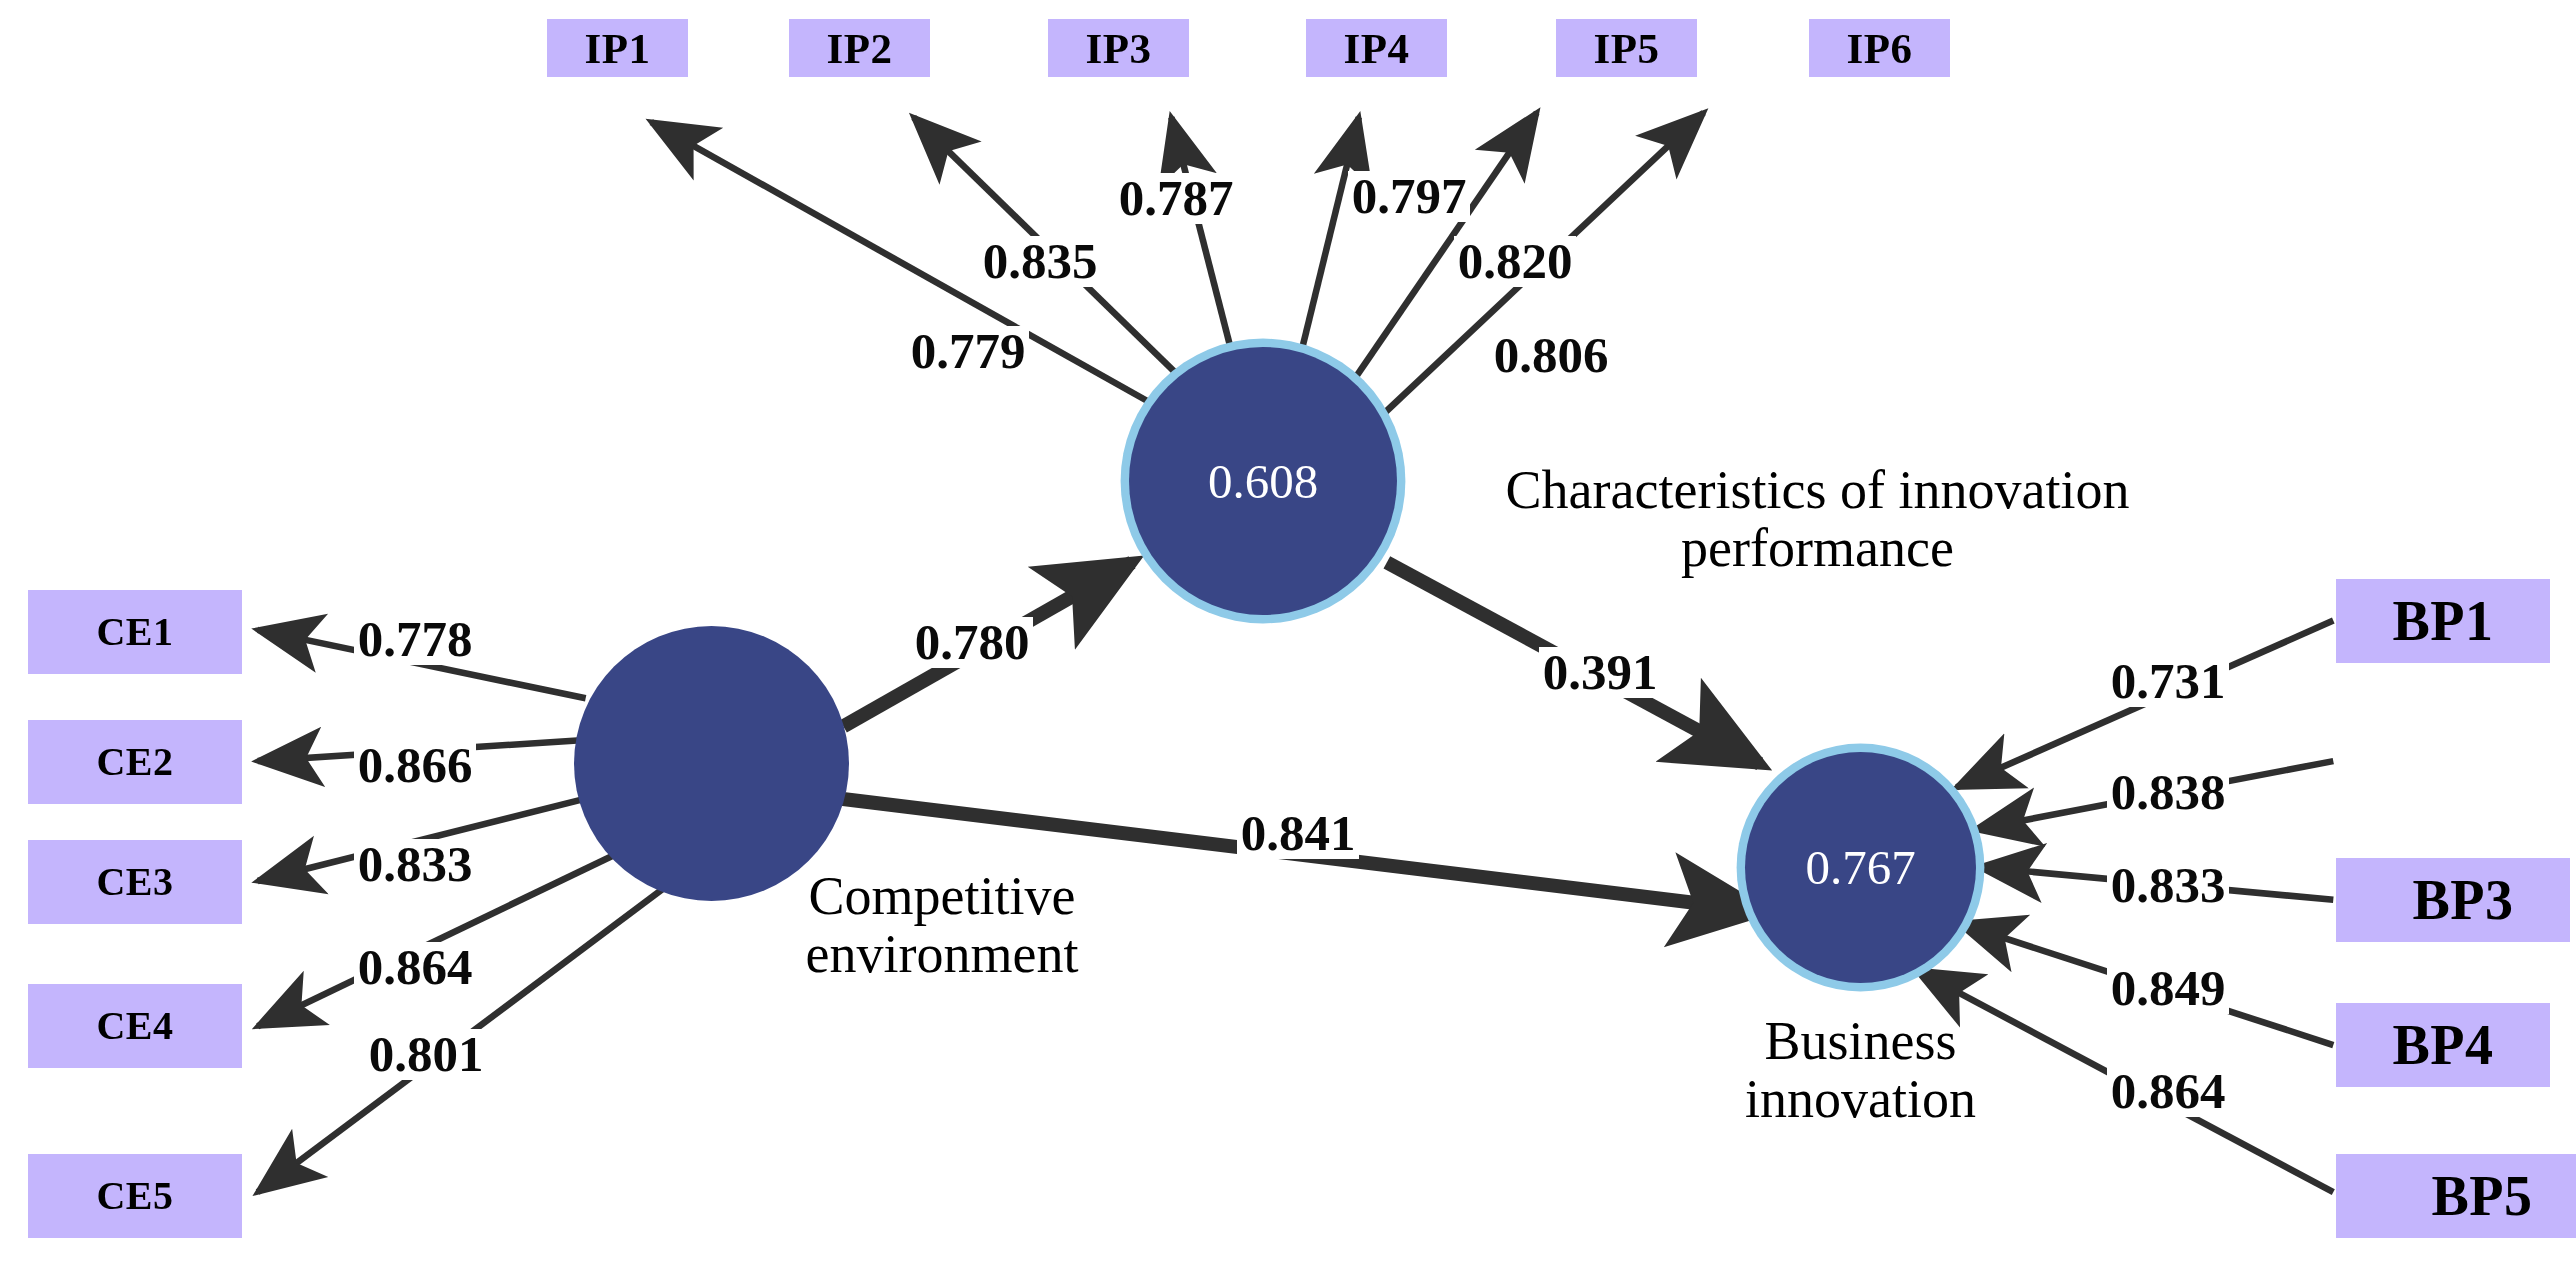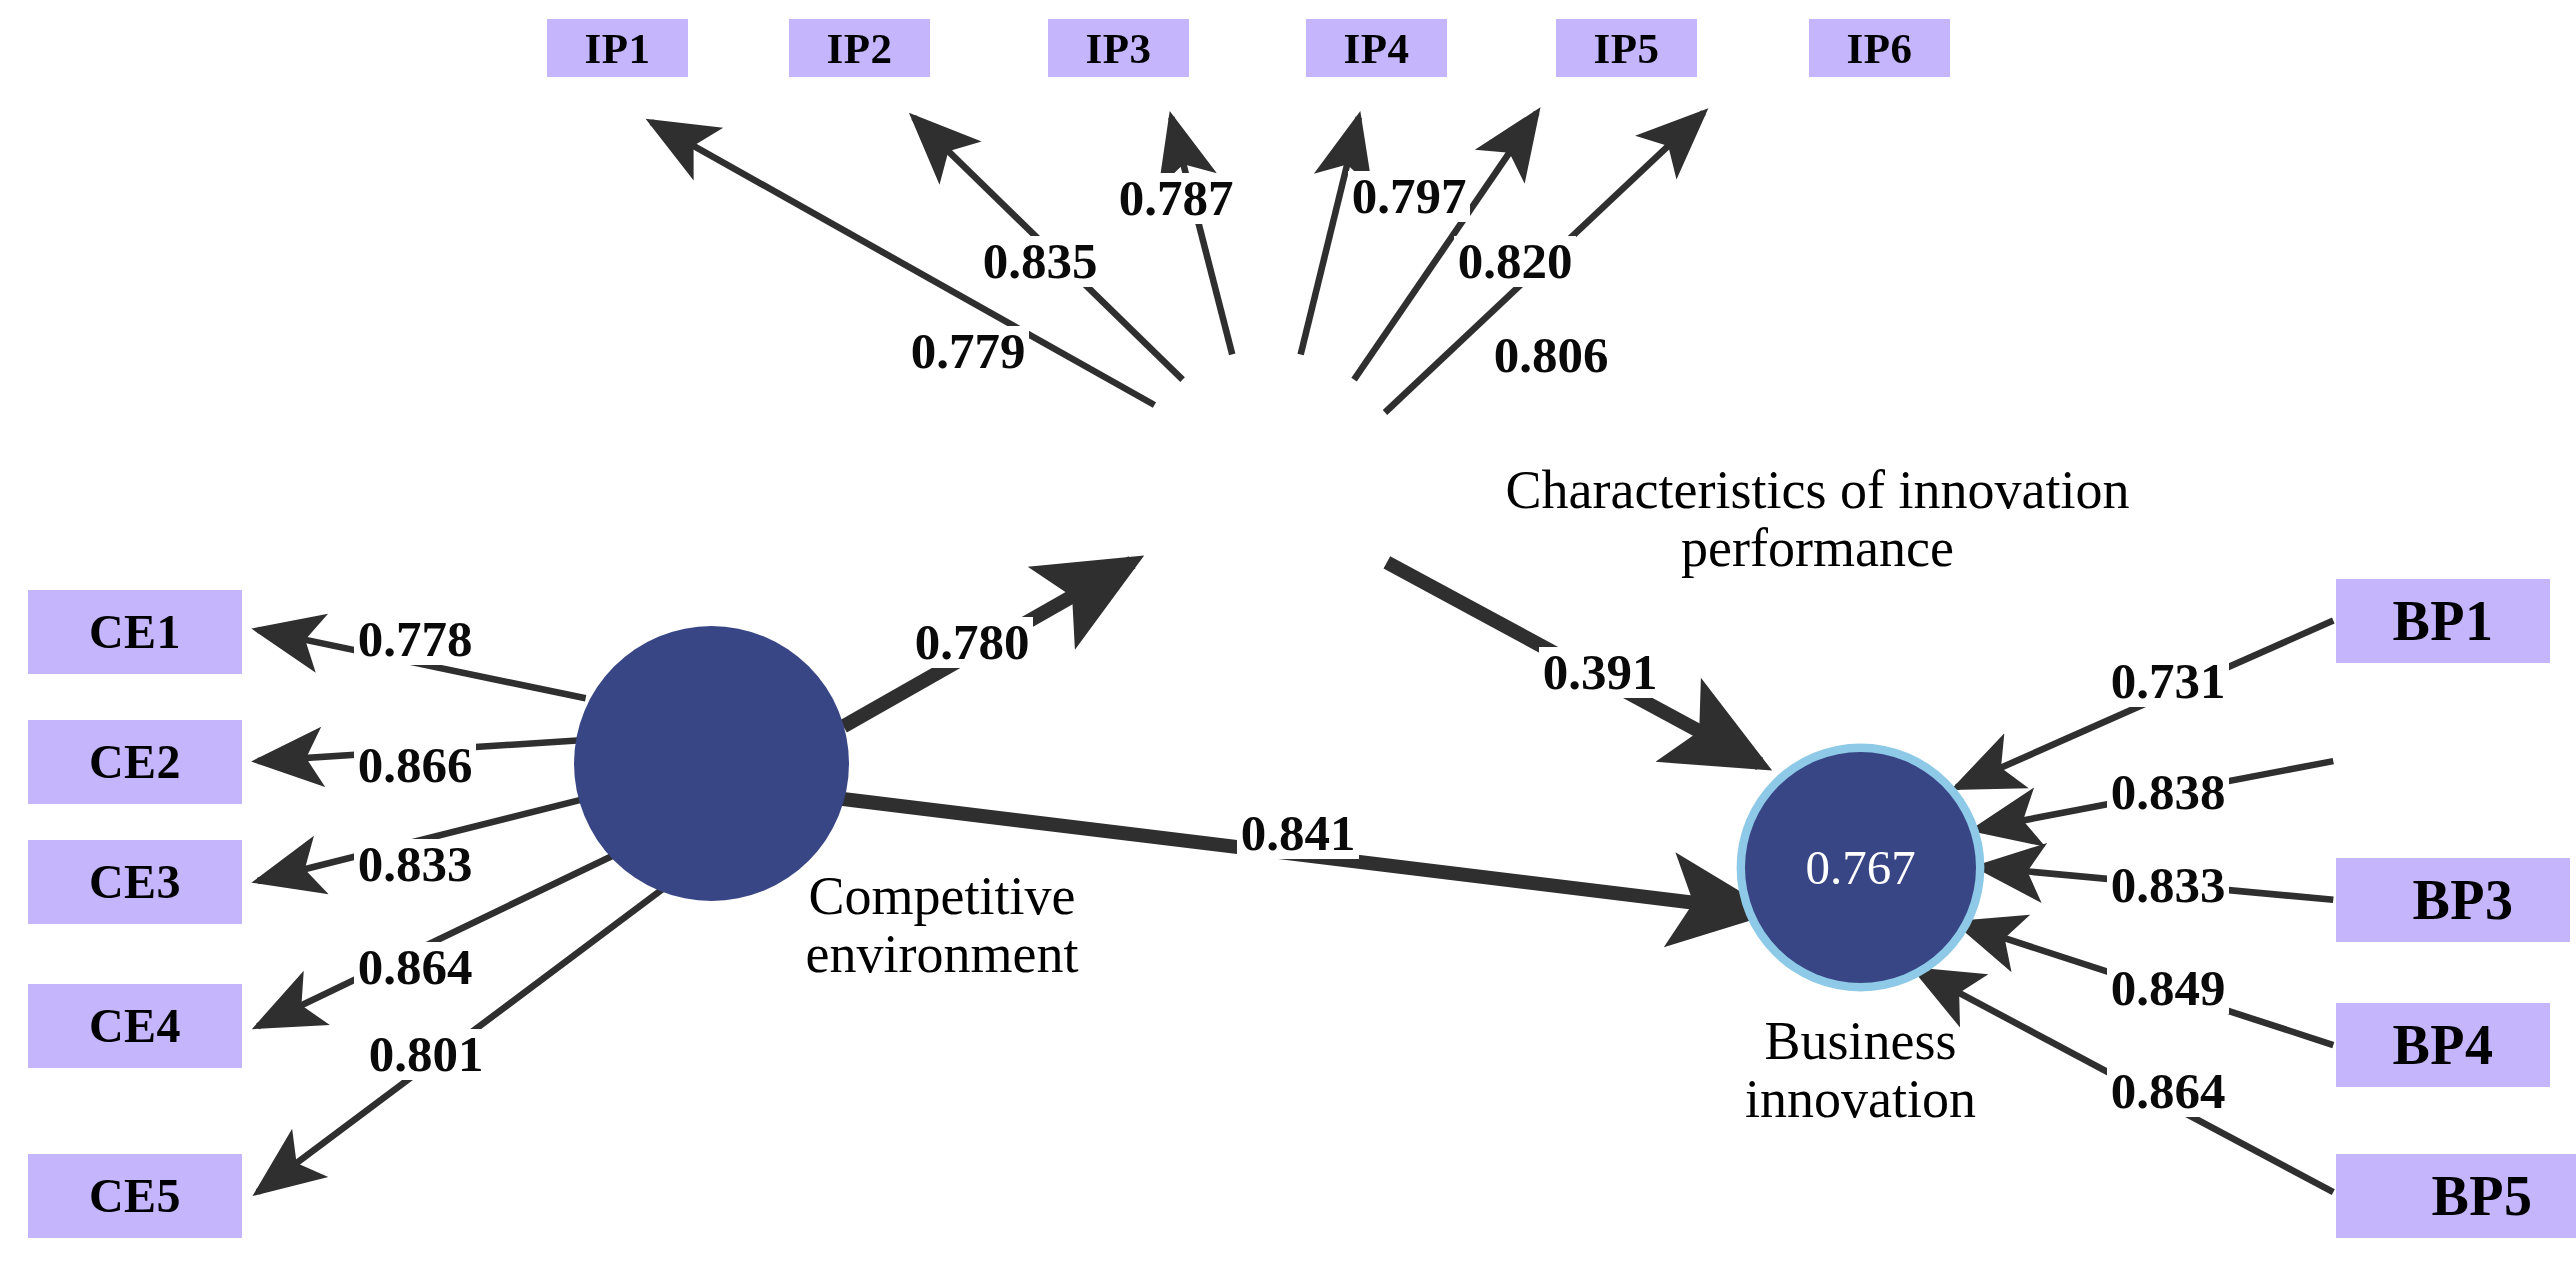--- a/index.html
+++ b/index.html
@@ -29,21 +29,21 @@
     display: flex;
     align-items: center;
     justify-content: center;
     font-family: "Liberation Serif", "DejaVu Serif", serif;
     font-weight: bold;
     color: #000000;
     line-height: 1;
     letter-spacing: 0.5px;
   }
   .ind-ip { width: 141px; height: 58px; font-size: 43px; }
-  .ind-ce { width: 214px; height: 84px; font-size: 48px; align-items: center; }
+  .ind-ce { width: 214px; height: 84px; font-size: 40px; align-items: center; }
   .ind-bp { width: 214px; height: 84px; font-size: 56px; }
 
   
   .construct {
     position: absolute;
     border-radius: 50%;
     background: #394686;
     display: flex;
     align-items: center;
     justify-content: center;
@@ -167,20 +167,23 @@
     <span>BP4</span>
   </div>
   <div class="ind-box ind-bp" style="left:2336px; top:1154px;padding-left:39px;">
     <span>BP5</span>
   </div>
 
   <div class="construct" style="left:574px; top:626px; width:275px; height:275px;">
     <span></span>
   </div>
 
+  <div class="construct halo" style="left:1129px; top:347px; width:268px; height:268px;">
+    <span>0.608</span>
+  </div>
 
   <div class="construct halo" style="left:1745px; top:752px; width:231px; height:231px;">
     <span>0.767</span>
   </div>
 
   <div class="caption" style="left:1424px; top:461px; width:787px;">Characteristics of innovation
 performance</div>
 
   <div class="caption" style="left:722px; top:867px; width:440px;">Competitive
 environment</div>

